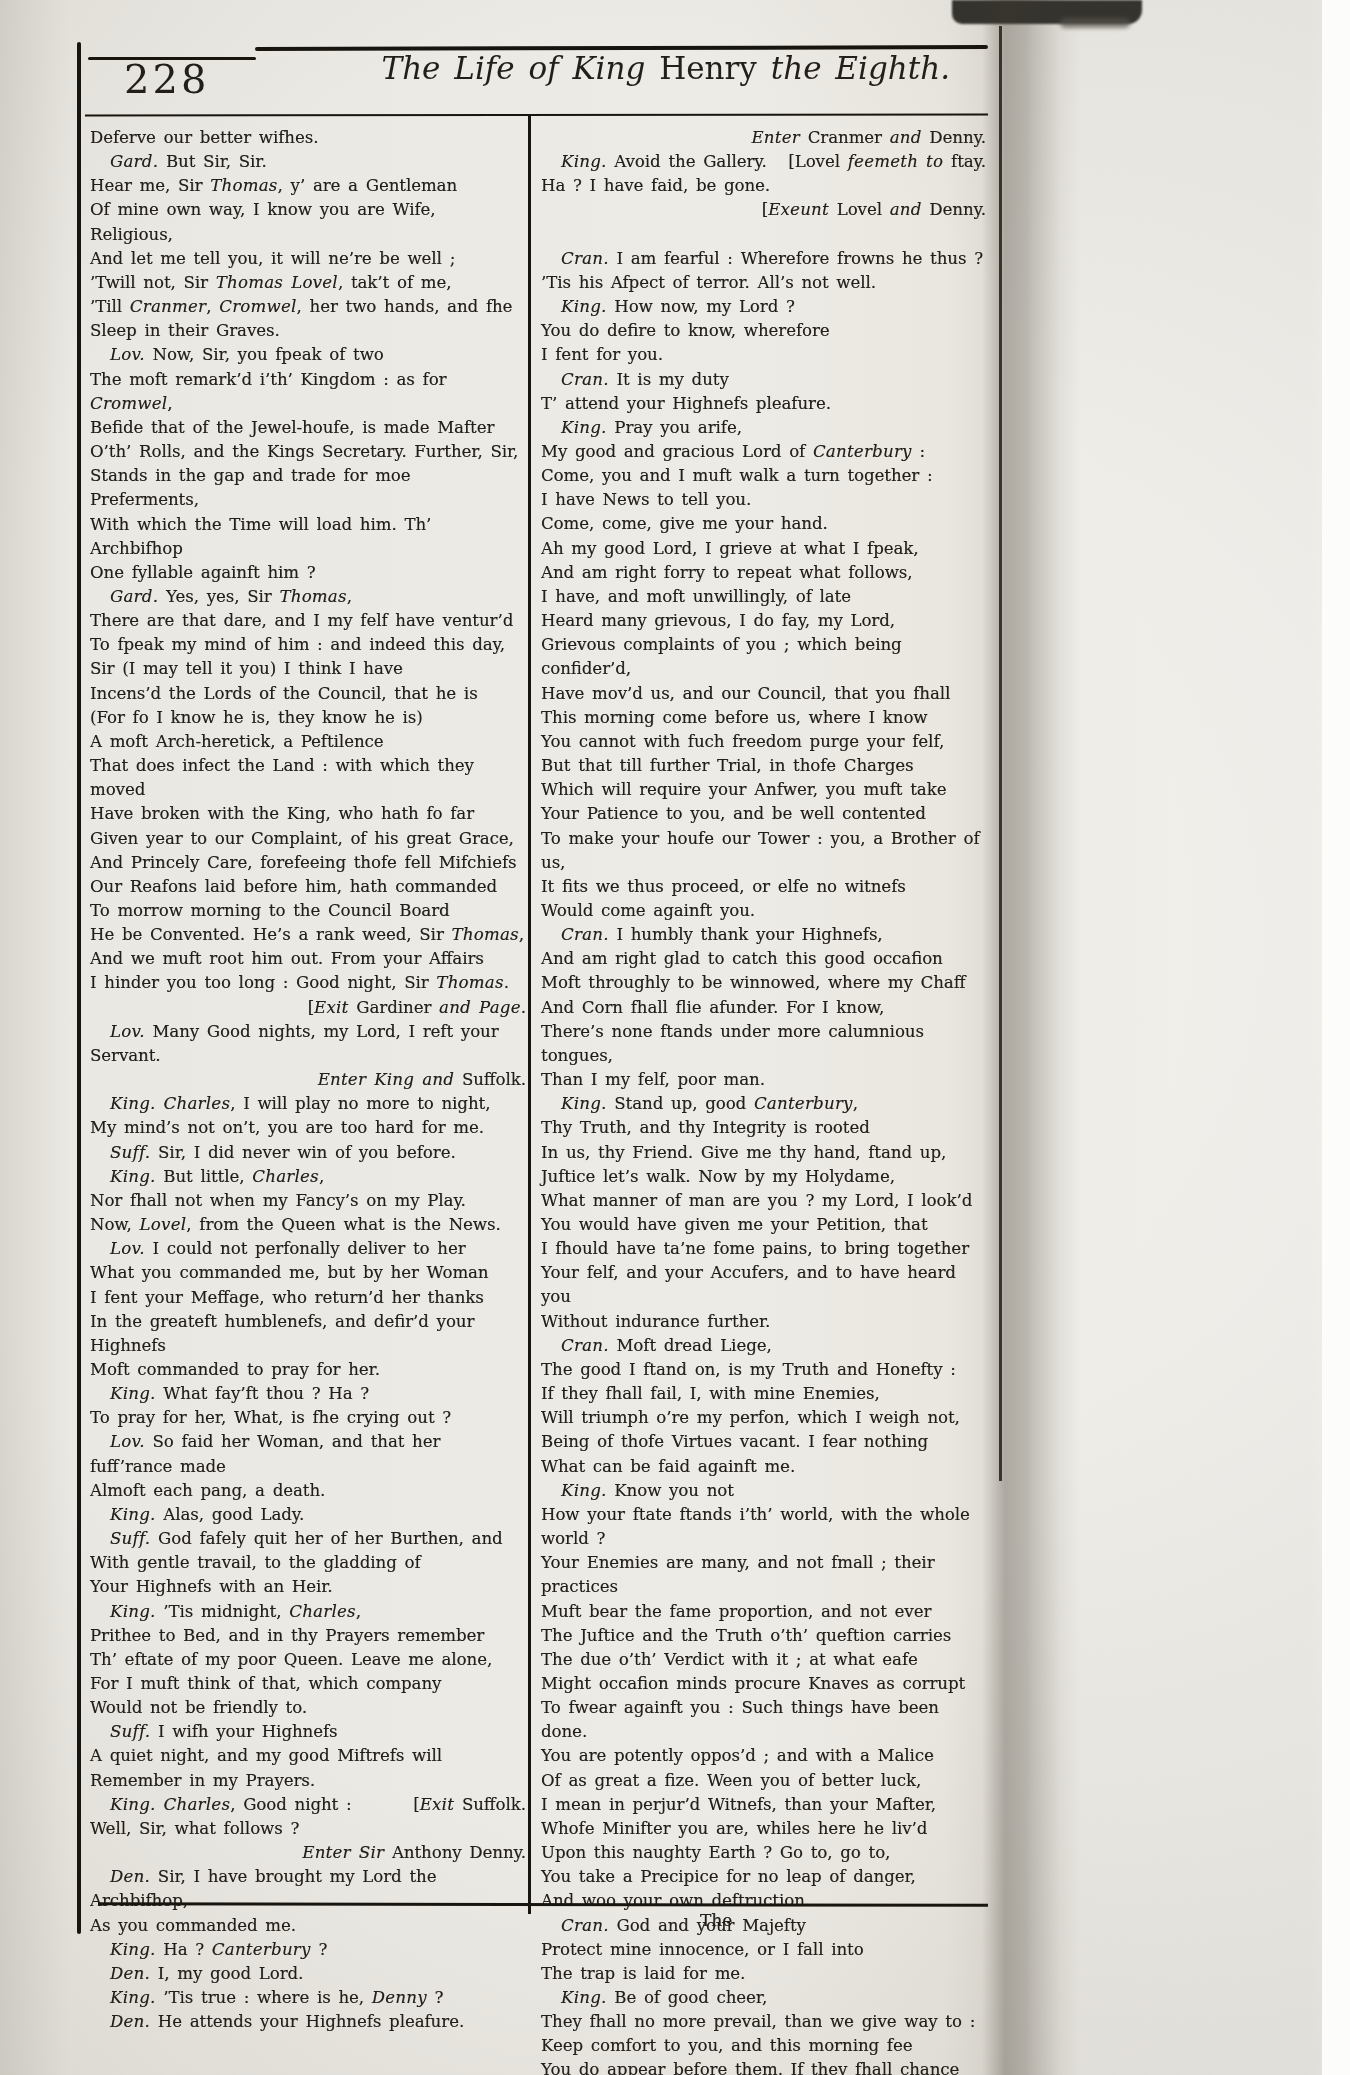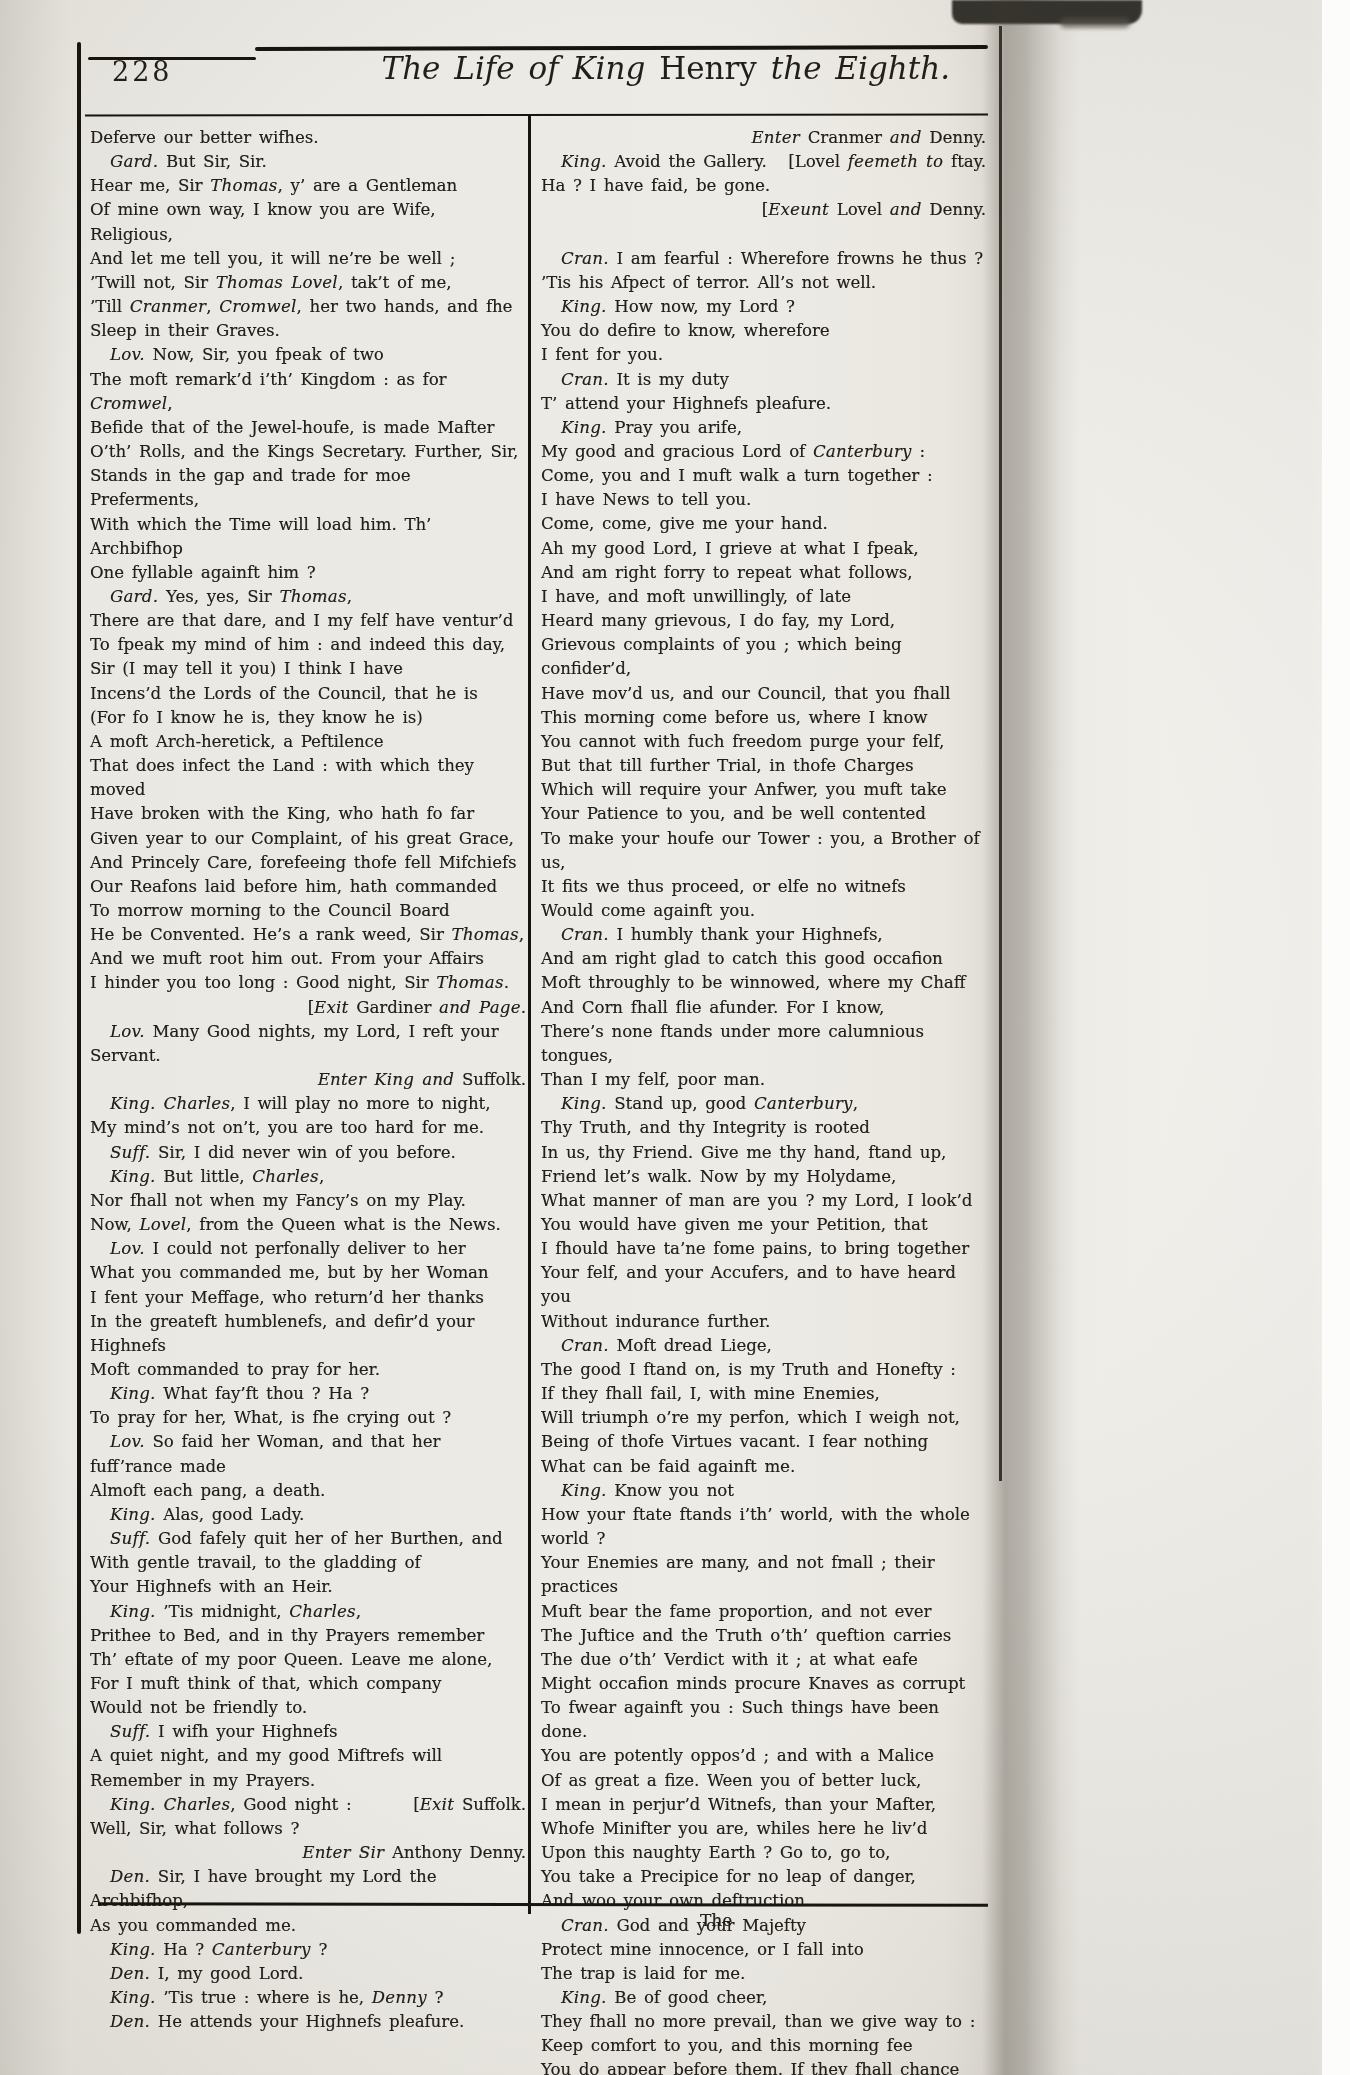--- a/index.html
+++ b/index.html
@@ -19,21 +19,21 @@
   .smudge2{position:absolute;left:1060px;top:18px;width:70px;height:10px;background:#55524b;
     border-radius:8px;filter:blur(2px);opacity:.7;}
   .rule{position:absolute;background:#18140e;}
   .rule-top-long{left:255px;top:46px;width:733px;height:4px;transform:rotate(-0.15deg);border-radius:2px;}
   .rule-top-short{left:88px;top:57px;width:168px;height:3px;border-radius:2px;}
   .rule-head{left:85px;top:114px;width:903px;height:2px;transform:rotate(-0.05deg);}
   .rule-left{left:77px;top:42px;width:4px;height:1892px;border-radius:2px;}
   .rule-divider{left:528px;top:116px;width:3px;height:1798px;}
   .rule-right{left:999px;top:26px;width:3px;height:1455px;opacity:.85;}
   .rule-bottom{left:98px;top:1903px;width:890px;height:3px;transform:rotate(0.1deg);}
-  .pageno{position:absolute;left:112px;top:56px;font-size:27px;letter-spacing:3px;}
+  .pageno{position:absolute;left:124px;top:56px;font-size:40px;letter-spacing:3px;}
   .title{position:absolute;left:150px;top:50px;width:800px;text-align:right;font-size:31px;
     word-spacing:4px;white-space:nowrap;}
   .ti{font-style:italic;}
   .col{position:absolute;top:126px;font-size:16.5px;line-height:24.15px;word-spacing:2.5px;
     text-shadow:0.3px 0.3px 0.5px rgba(28,22,15,0.45);}
   .col-left{left:90px;width:436px;}
   .col-right{left:541px;width:445px;}
   .line{min-height:24.15px;}
   .ind{text-indent:20px;}
   .ctr{text-align:right;}
@@ -169,21 +169,21 @@
       <div class="line">Would come againft you.</div>
       <div class="line ind"><i>Cran.</i> I humbly thank your Highnefs,</div>
       <div class="line">And am right glad to catch this good occafion</div>
       <div class="line">Moft throughly to be winnowed, where my Chaff</div>
       <div class="line">And Corn fhall flie afunder. For I know,</div>
       <div class="line">There’s none ftands under more calumnious tongues,</div>
       <div class="line">Than I my felf, poor man.</div>
       <div class="line ind"><i>King.</i> Stand up, good <i>Canterbury</i>,</div>
       <div class="line">Thy Truth, and thy Integrity is rooted</div>
       <div class="line">In us, thy Friend. Give me thy hand, ftand up,</div>
-      <div class="line">Friend let’s walk. Now by my Holydame,</div>
+      <div class="line">Juftice let’s walk. Now by my Holydame,</div>
       <div class="line">What manner of man are you ? my Lord, I look’d</div>
       <div class="line">You would have given me your Petition, that</div>
       <div class="line">I fhould have ta’ne fome pains, to bring together</div>
       <div class="line">Your felf, and your Accufers, and to have heard you</div>
       <div class="line">Without indurance further.</div>
       <div class="line ind"><i>Cran.</i> Moft dread Liege,</div>
       <div class="line">The good I ftand on, is my Truth and Honefty :</div>
       <div class="line">If they fhall fail, I, with mine Enemies,</div>
       <div class="line">Will triumph o’re my perfon, which I weigh not,</div>
       <div class="line">Being of thofe Virtues vacant. I fear nothing</div>

